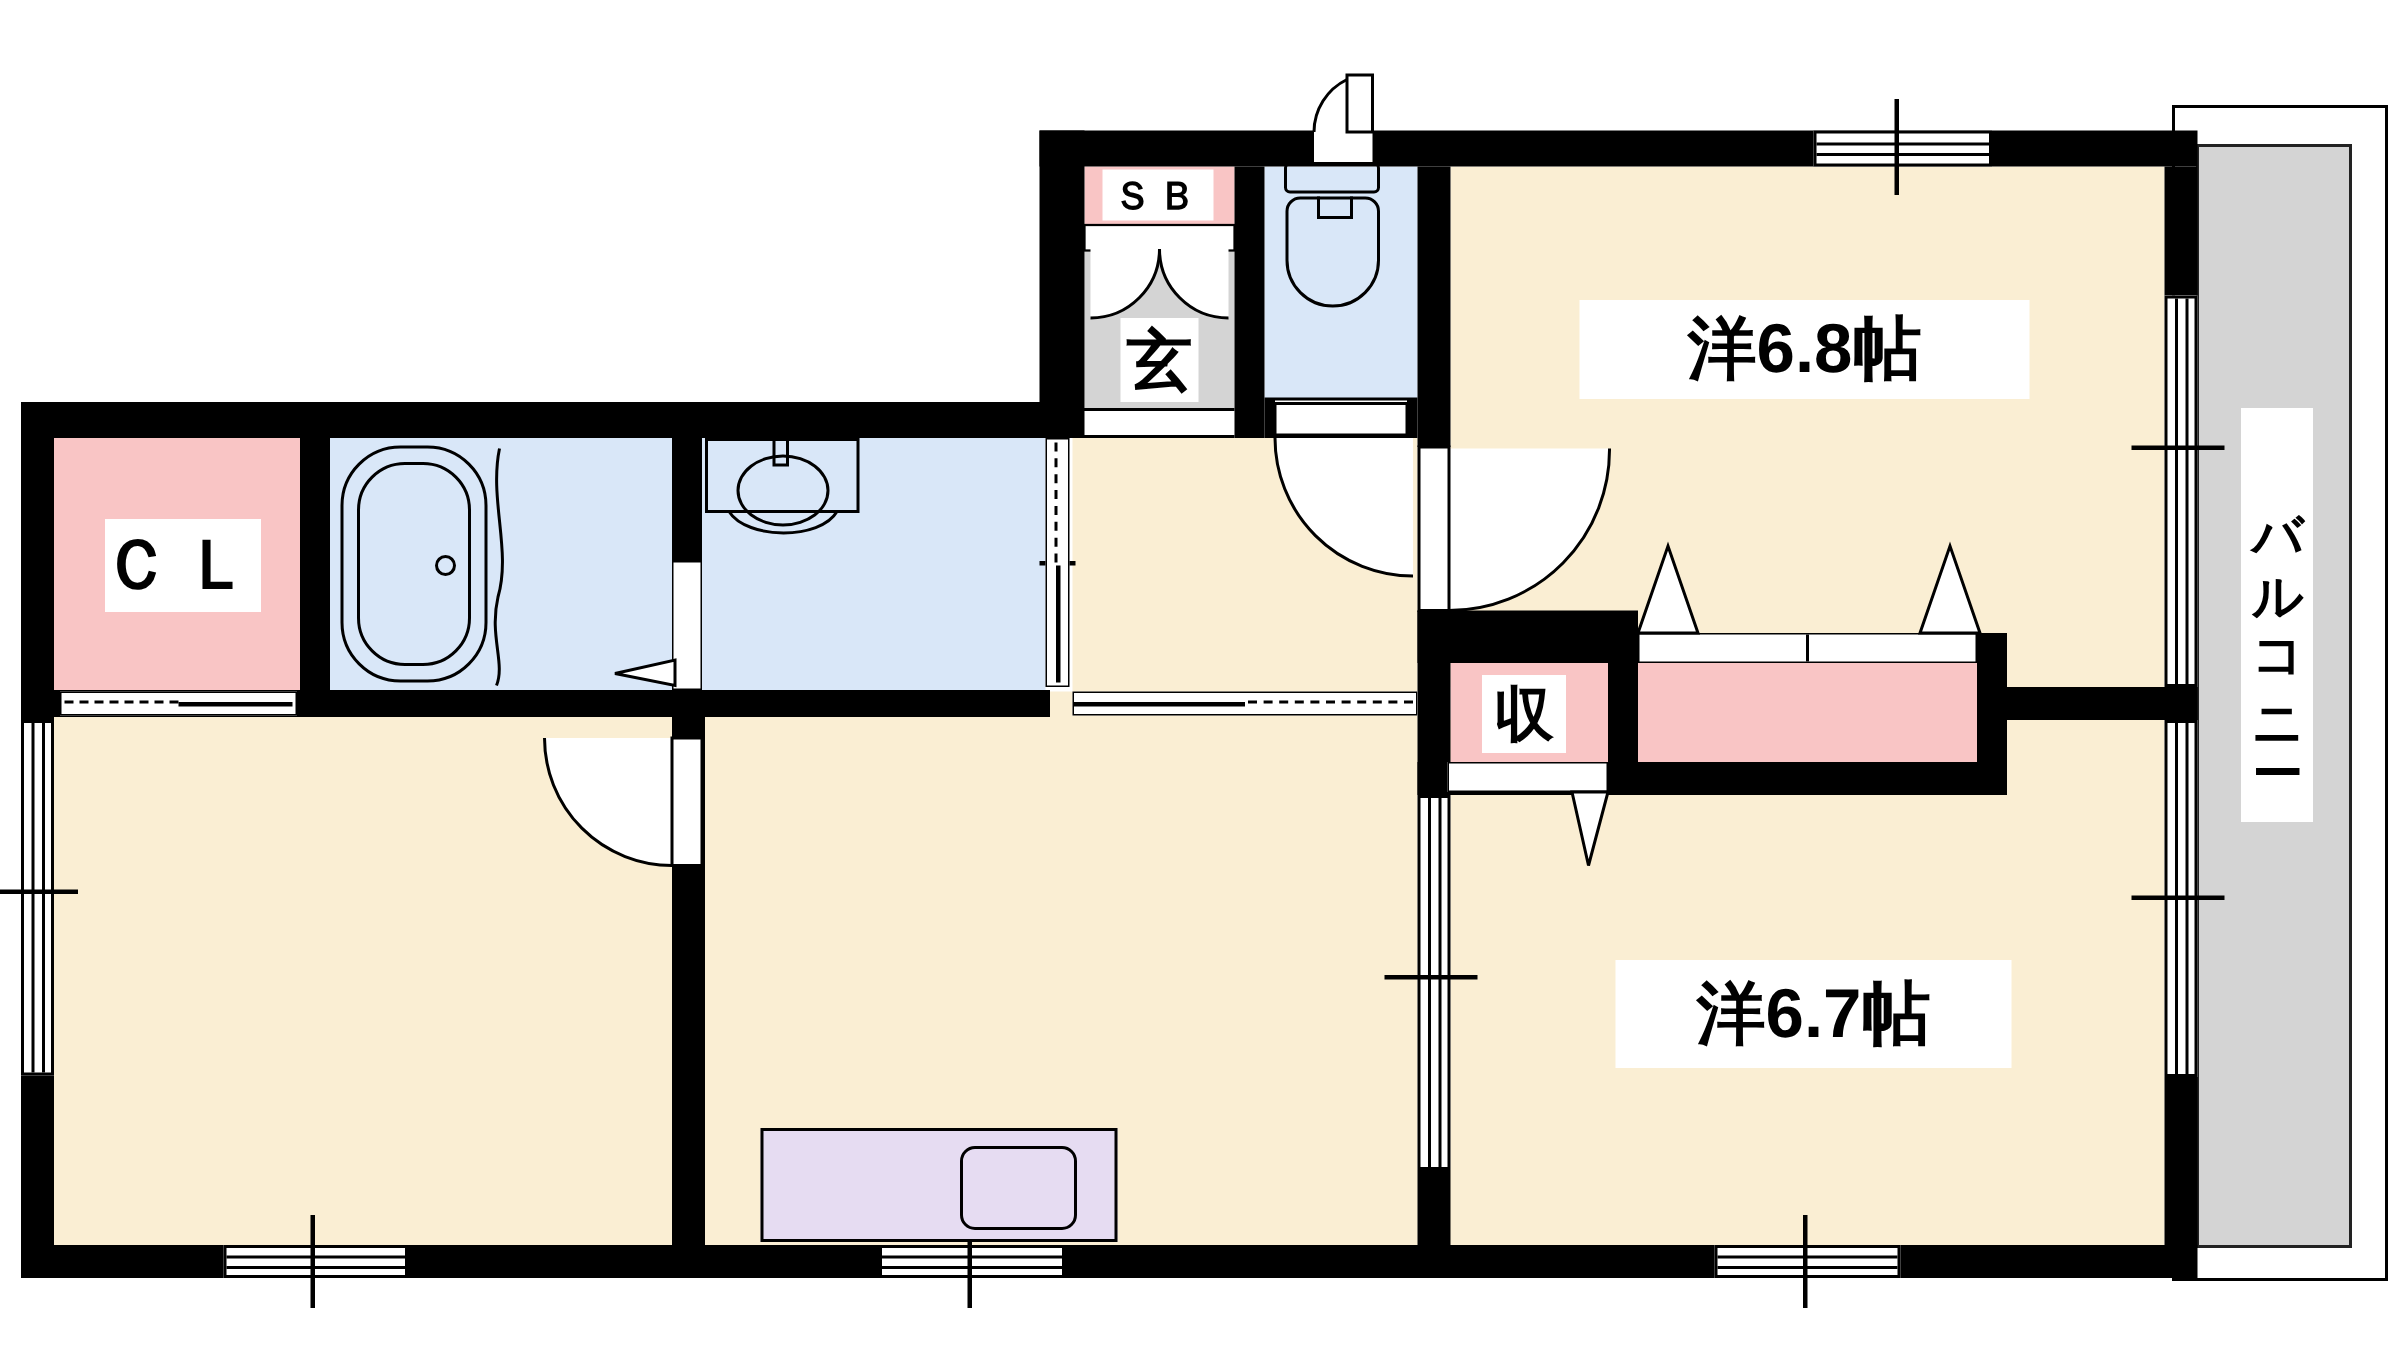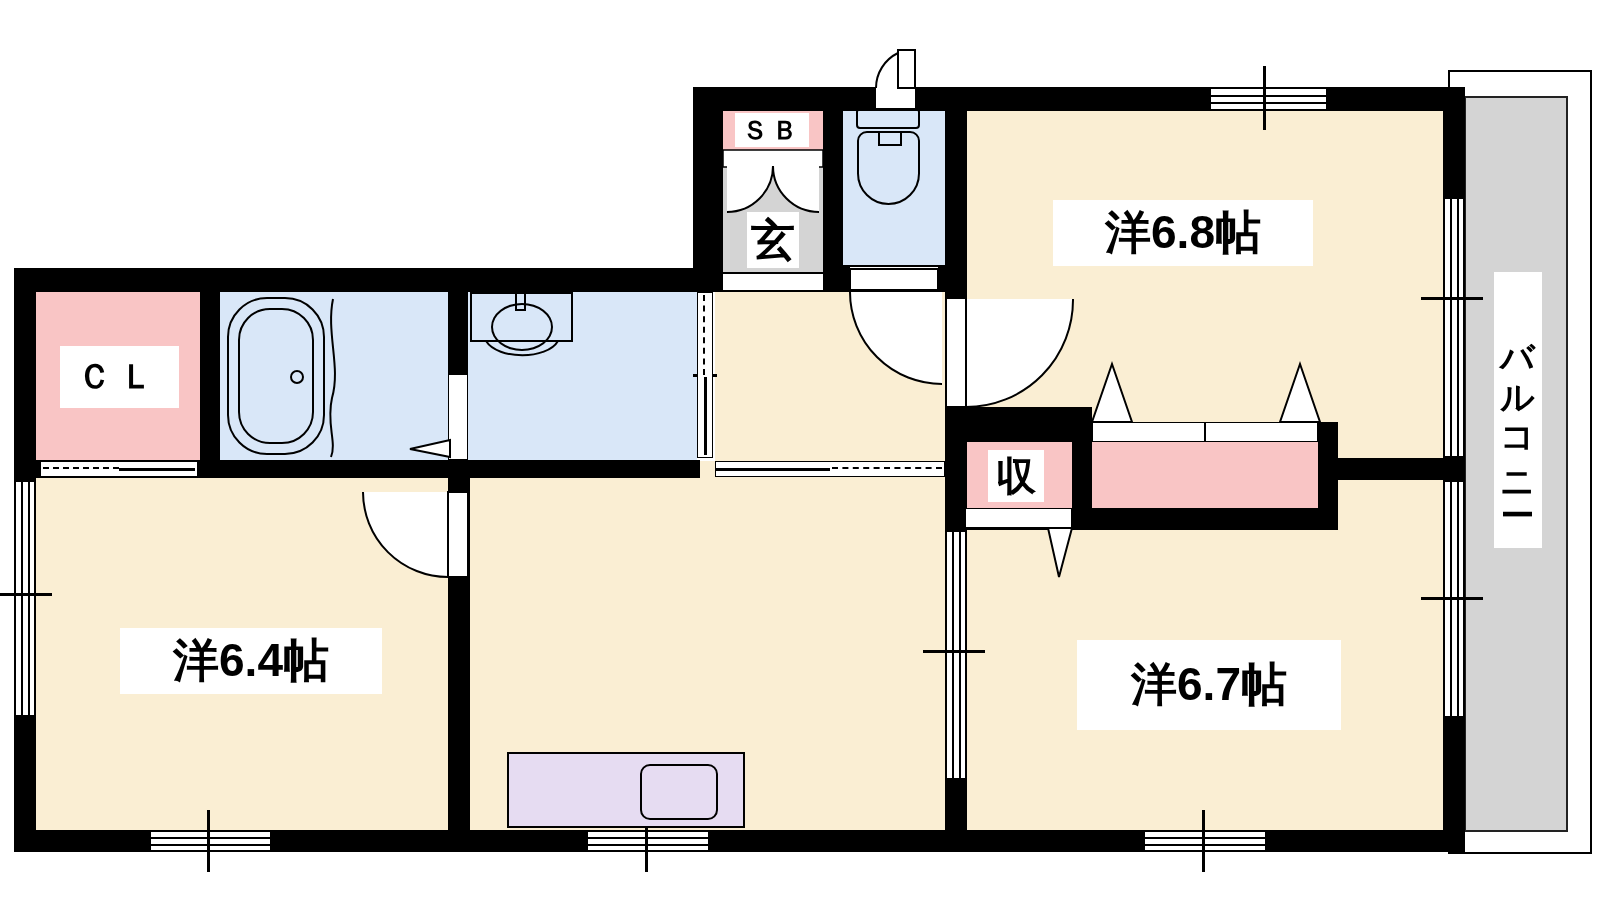--- a/index.html
+++ b/index.html
@@ -176,22 +176,21 @@
 
     <polygon points="1092,422 1132,422 1112,364" fill="#fff" stroke="#000" stroke-width="2"></polygon>
     <polygon points="1280,422 1320,422 1300,364" fill="#fff" stroke="#000" stroke-width="2"></polygon>
     <polygon points="1048,528 1072,528 1059,577" fill="#fff" stroke="#000" stroke-width="2"></polygon>
     <polygon points="450,440 450,457 410,449" fill="#fff" stroke="#000" stroke-width="2"></polygon>
 
     <path d="M 333,299 C 326,333 341,367 332,398 C 326,424 337,442 331,457" fill="none" stroke="#000" stroke-width="2"></path>
     <path d="M 486,341 C 498,360 547,360 558,341" fill="none" stroke="#000" stroke-width="2"></path>
   </svg>
 
-  <div class="label" style="left:1053px;top:200px;width:260px;height:66px;font-size:46px;">洋6.8帖</div>
-  <div class="label" style="left:120px;top:628px;width:262px;height:66px;font-size:46px;">洋6.4帖</div>
-  <div class="label" style="left:1077px;top:640px;width:264px;height:90px;font-size:46px;">洋6.7帖</div>
-  <div class="label" style="left:60px;top:346px;width:119px;height:62px;font-size:34px;letter-spacing:8px;">ＣＬ</div>
+  <div class="label" style="left:1053px;top:200px;width:300px;height:66px;font-size:46px;">洋6.8帖</div>
+  <div class="label" style="left:1077px;top:640px;width:264px;height:72px;font-size:46px;">洋6.7帖</div>
+  <div class="label" style="left:70px;top:346px;width:104px;height:62px;font-size:46px;letter-spacing:8px;">ＣＬ</div>
   <div class="label" style="left:735px;top:113px;width:74px;height:34px;font-size:26px;letter-spacing:4px;">ＳＢ</div>
   <div class="label" style="left:747px;top:212px;width:52px;height:56px;font-size:44px;">玄</div>
   <div class="label" style="left:988px;top:450px;width:56px;height:52px;font-size:40px;">収</div>
   <div class="label vert" style="left:1494px;top:272px;width:48px;height:276px;font-size:34px;">バルコニー</div>
 
 </div>
 
 </body></html>

